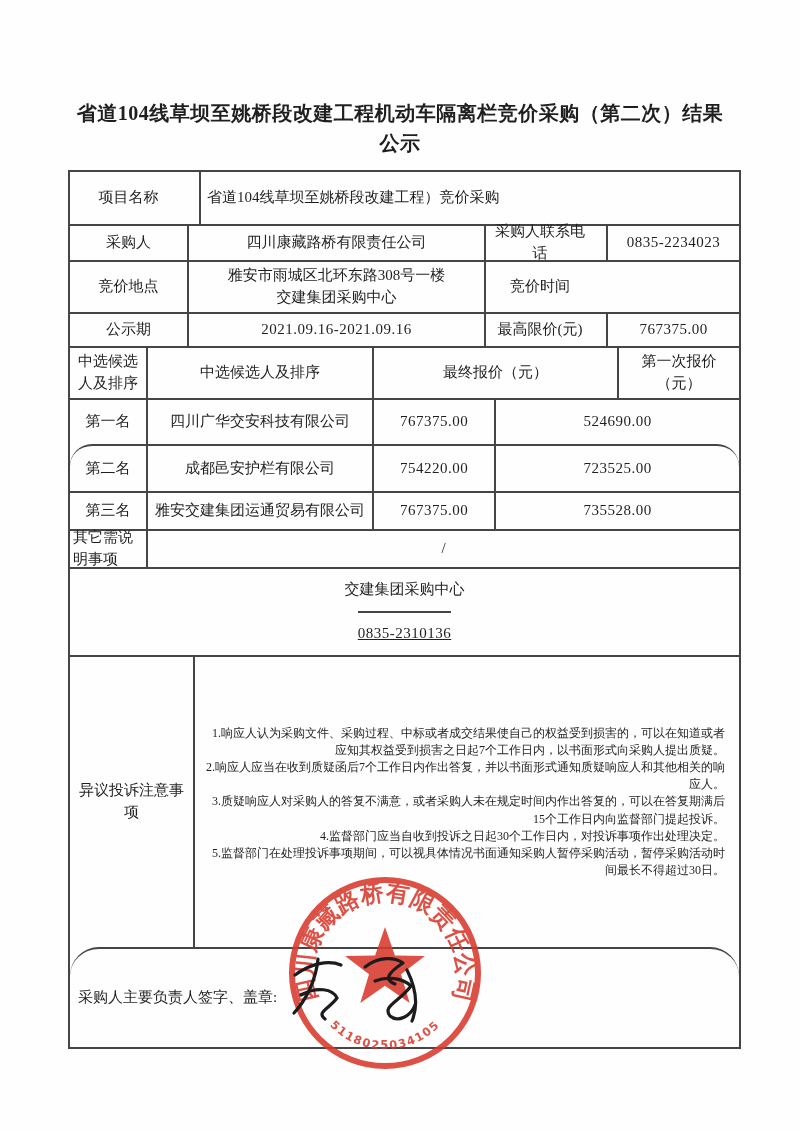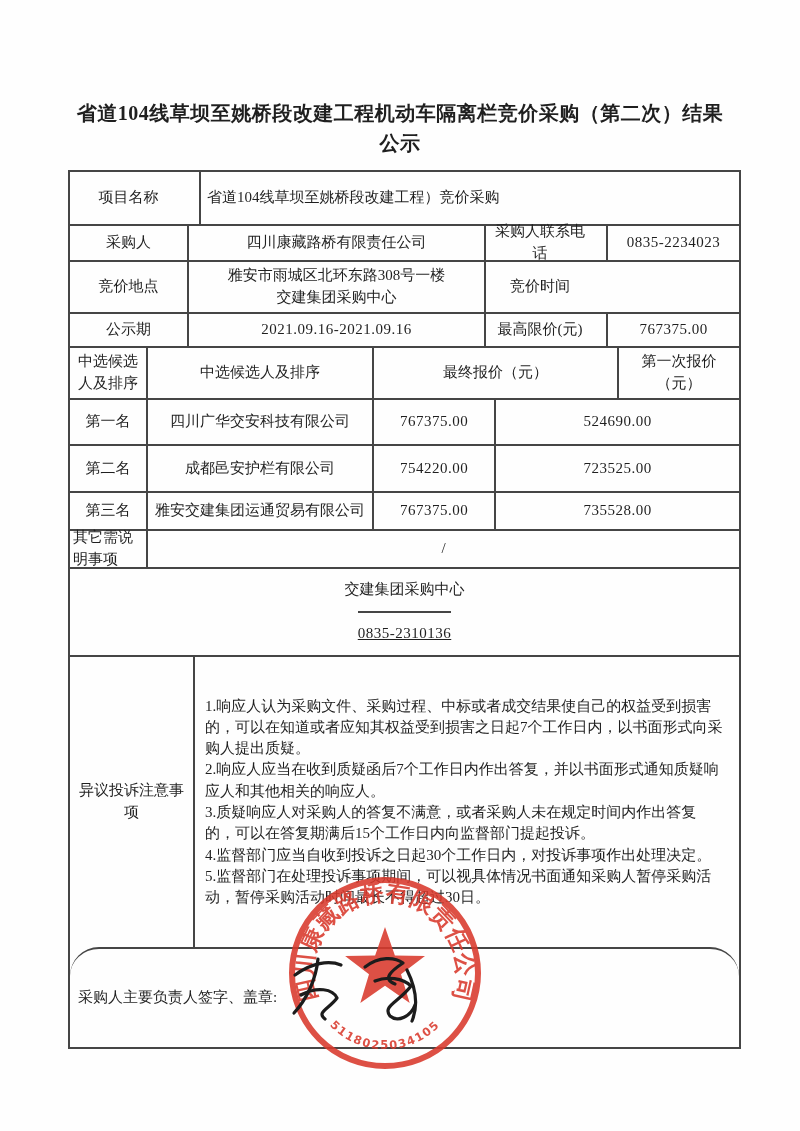--- a/index.html
+++ b/index.html
@@ -27,29 +27,29 @@
   .left{justify-content:flex-start;text-align:left;}
   .pre{white-space:pre-line;}
   
   .wA1{width:117px;} .wA2{width:297px;} .wA3{width:110px;} .wA4{flex:1;margin-left:12px;}
   
   .wB1{width:76px;} .wB2{width:226px;} .wB3{width:122px;} .wB4{flex:1;}
   
   .wC1{width:123px;}
   
   .h1{height:52px;border-radius:6px;} .h2{height:36px;} .h3{height:52px;} .h4{height:34px;}
-  .h5{height:52px;} .h6{height:46px;} .h7{height:47px;} .h8{height:38px;}
+  .h5{height:52px;} .h6{height:46px;} .h7{height:47px;border-radius:22px;} .h8{height:38px;}
   .h9{height:38px;} .h10{height:88px;} .h11{height:292px;} .h12{height:100px;border-radius:29px;}
   .tight{padding:1px 3px;}
   .sup-value{flex:1;display:flex;flex-direction:column;padding:0;}
   .sup-line{flex:1;display:flex;align-items:center;justify-content:center;font-size:15px;}
   .sup-line + .sup-line{border-top:2px solid #454545;text-decoration:underline;}
   .complaint-cell{
     flex:1;display:flex;flex-direction:column;justify-content:center;
-    text-align:left;padding:10px 14px 10px 10px;font-size:15px;line-height:1.42;
+    text-align:right;padding:10px 14px 10px 10px;font-size:12px;line-height:1.42;
   }
   .complaint-cell p{margin:0;}
   .sig-cell{width:100%;justify-content:flex-start;padding-left:8px;}
   .stamp{position:absolute;left:282px;top:870px;width:206px;height:206px;opacity:.88;}
   .signature{position:absolute;left:285px;top:945px;width:175px;height:88px;}
   .num-cell{letter-spacing:.5px;}
 </style>
 </head>
 <body>
 

